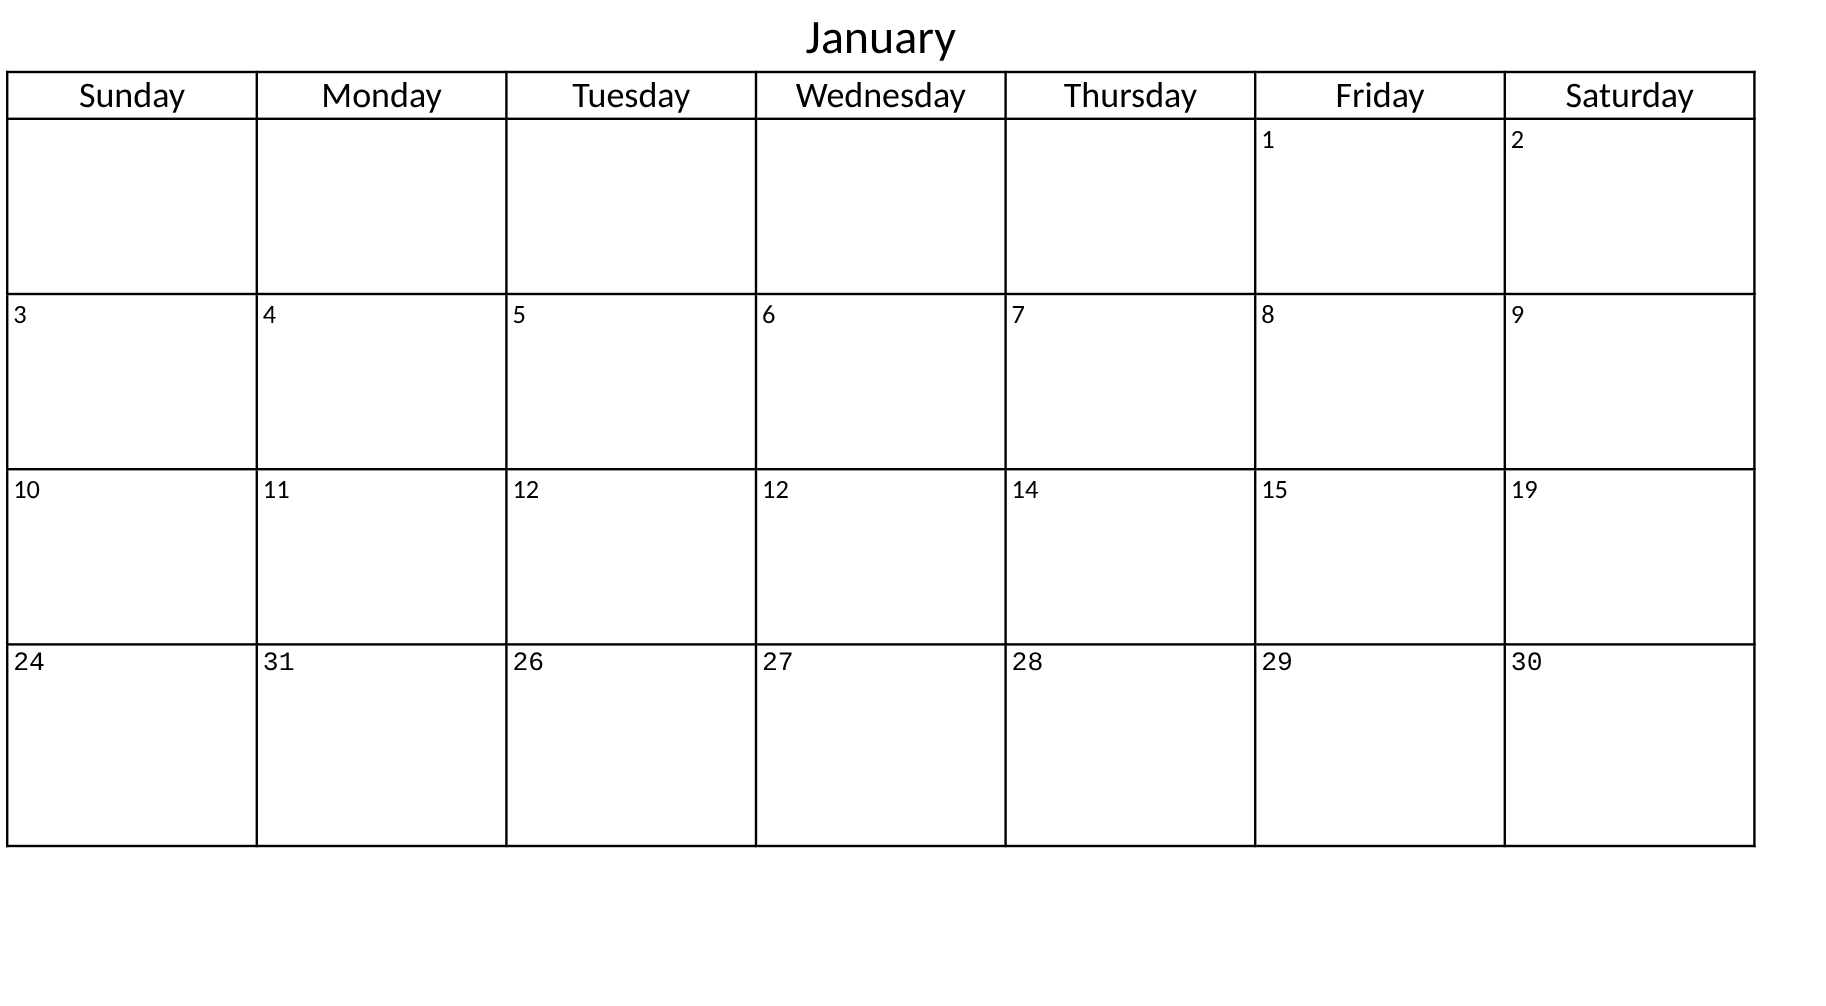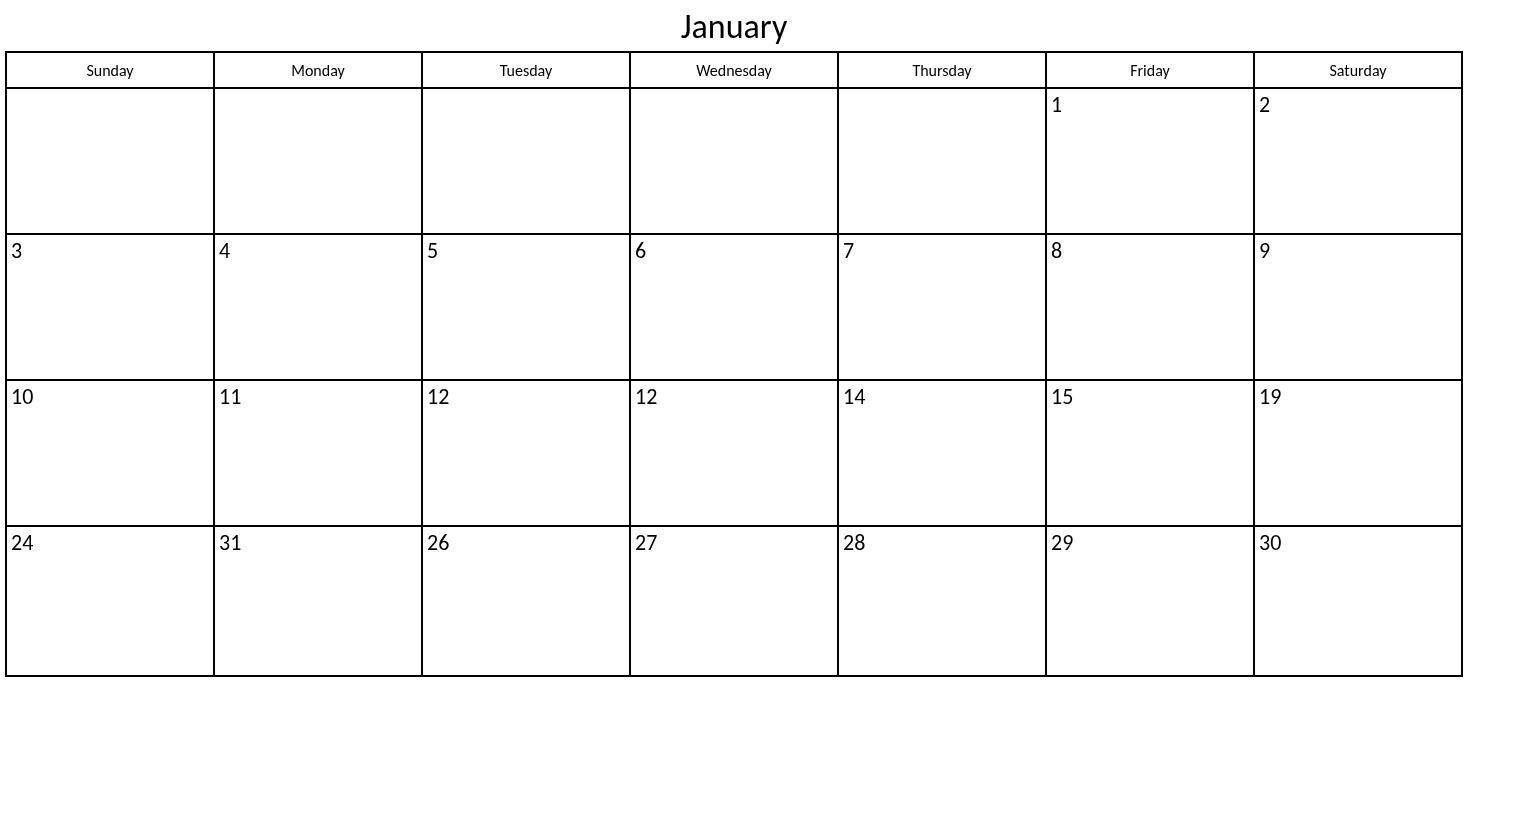--- a/index.html
+++ b/index.html
@@ -15,49 +15,50 @@
       position: relative;
     }
     .calendar {
       position: absolute;
       left: 5px;
       top: 0;
       width: 1458px;
     }
     .month-title {
       text-align: center;
-      font-size: 34px;
+      font-size: 40px;
       font-weight: 400;
       padding: 6px 0 4px 0;
       color: #000;
     }
     table {
       border-collapse: collapse;
       width: 100%;
       table-layout: fixed;
     }
     th {
       border: 2px solid #000;
-      font-size: 16px;
+      font-size: 30px;
       font-weight: 400;
       text-align: center;
       height: 36px;
       color: #000;
     }
     td {
       border: 2px solid #000;
       height: 146px;
       vertical-align: top;
       text-align: left;
       font-size: 22px;
       padding: 2px 4px;
       color: #000;
     }
     tr.last-row td {
-      height: 150px;
+      height: 168px;
+      font-family: Liberation Mono, monospace;
     }
   </style>
 </head>
 <body>
 
 <div class="calendar">
   <div class="month-title">January</div>
   <table>
     <thead>
       <tr>

